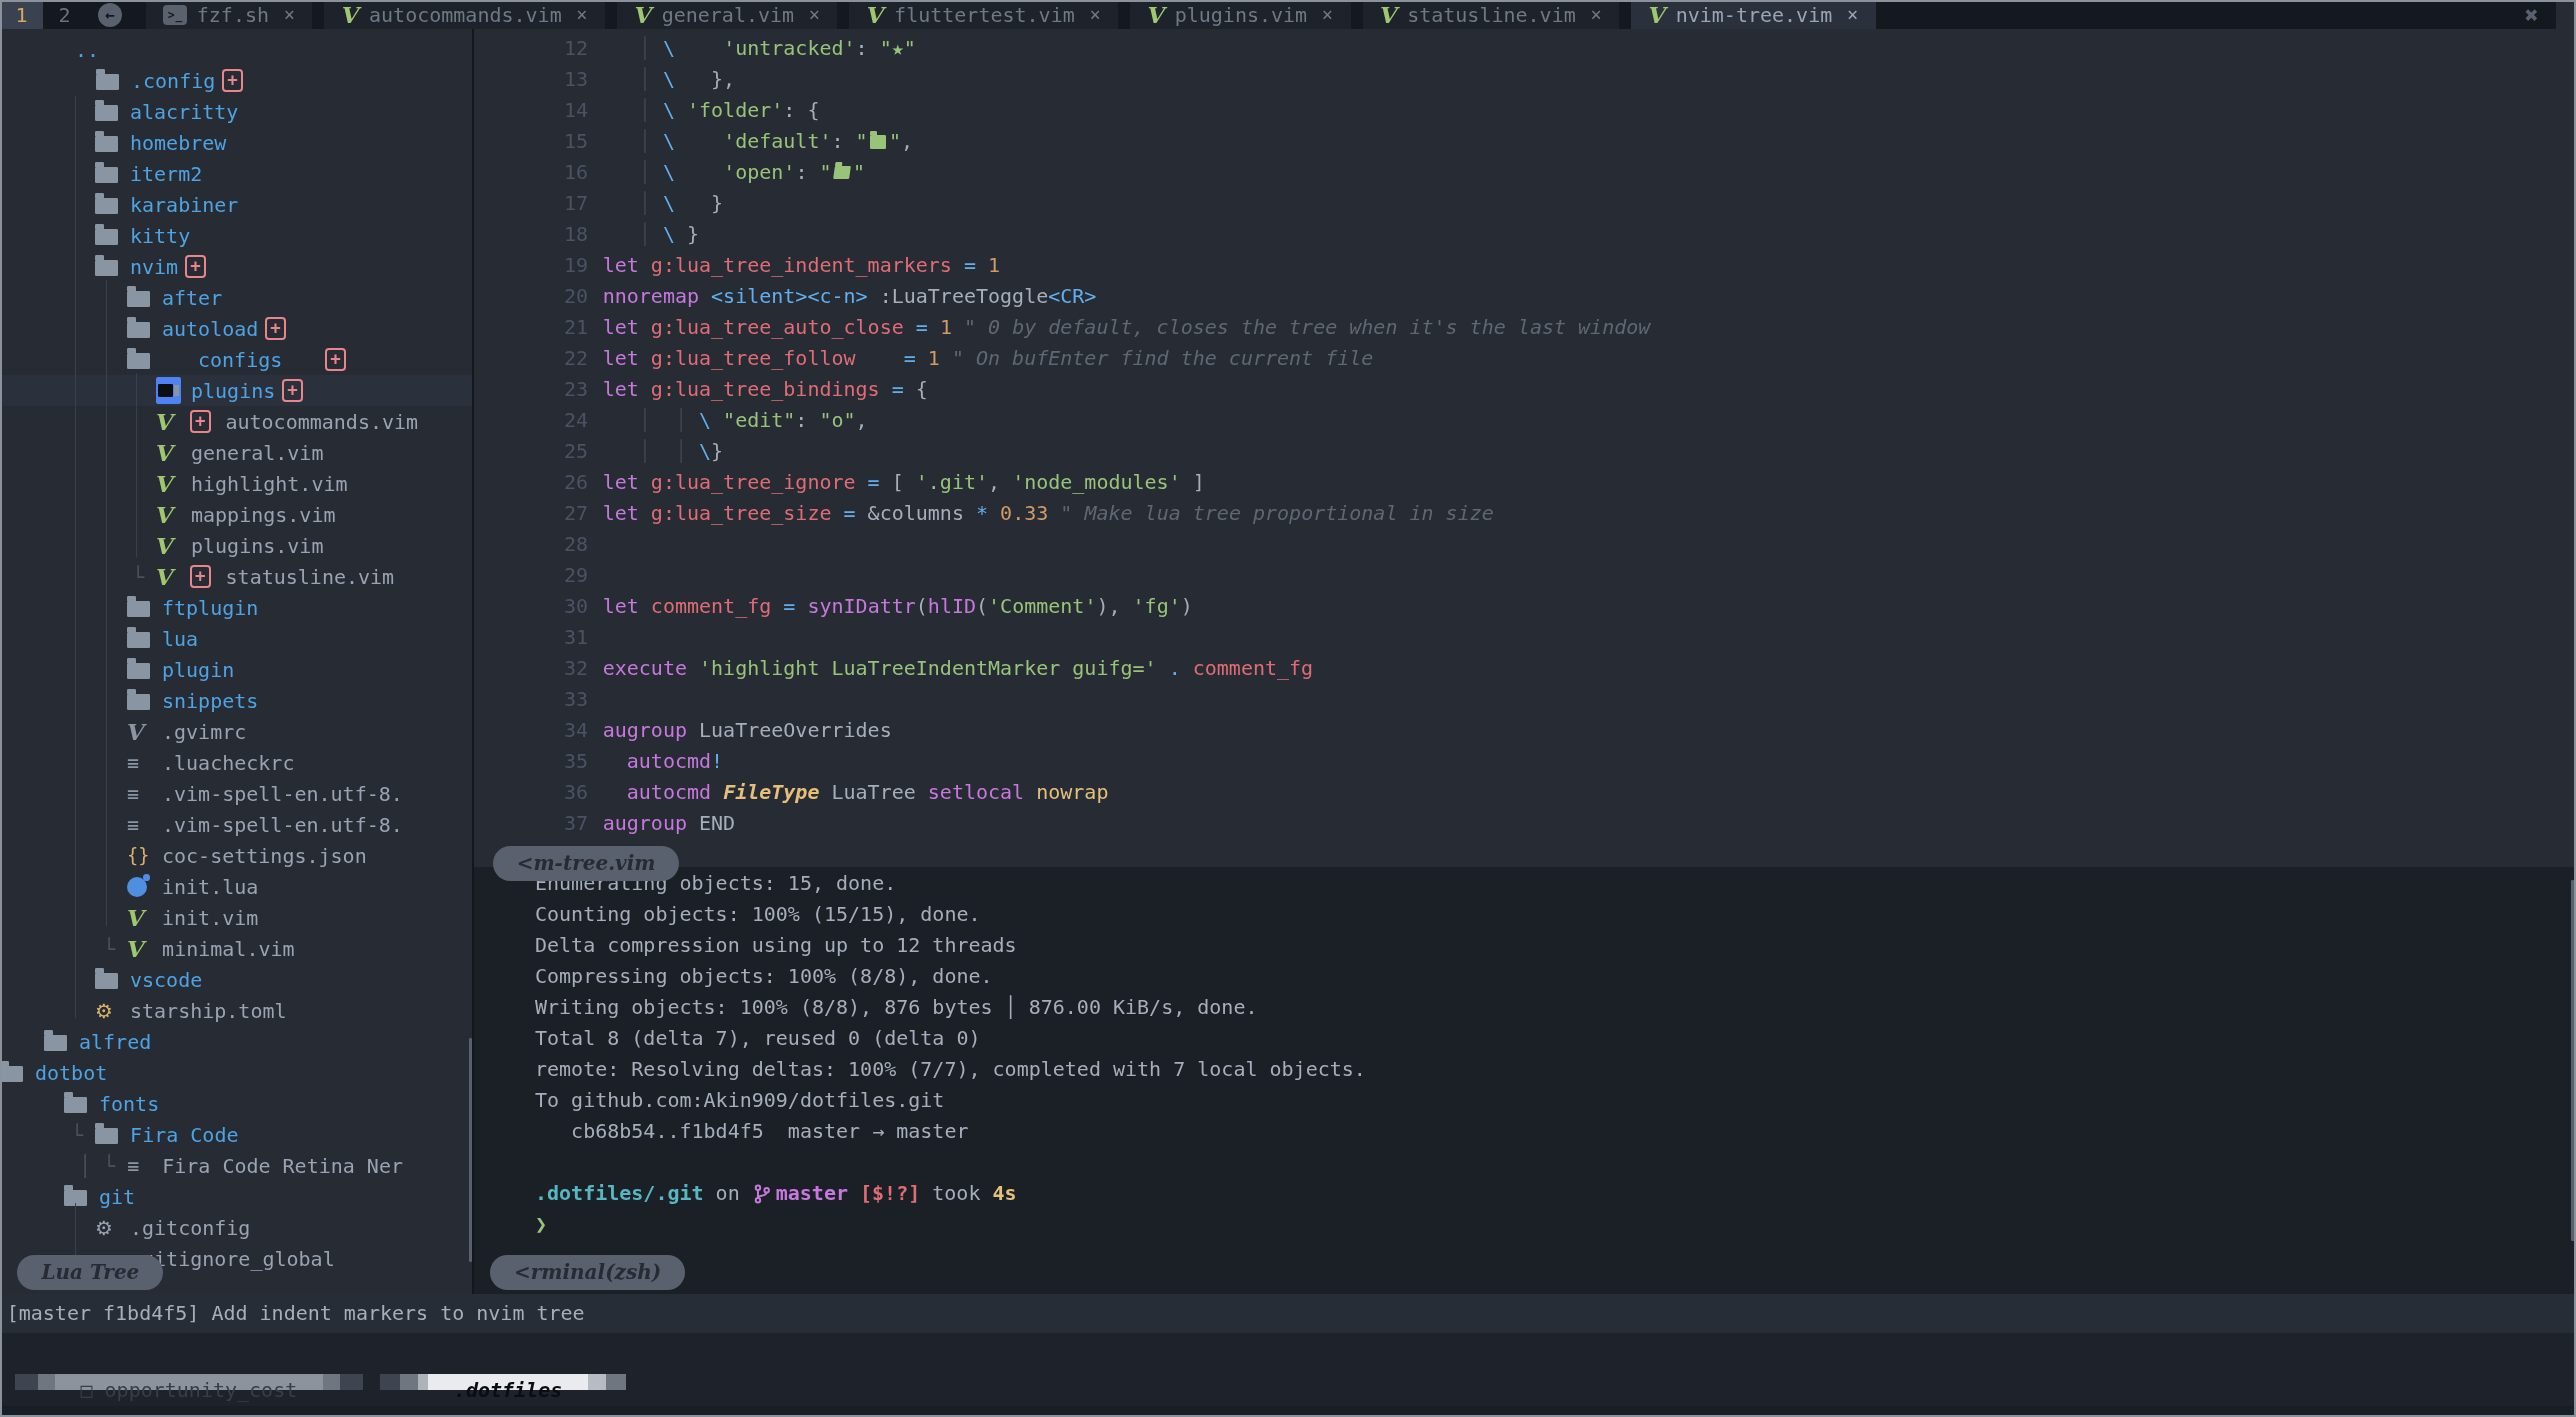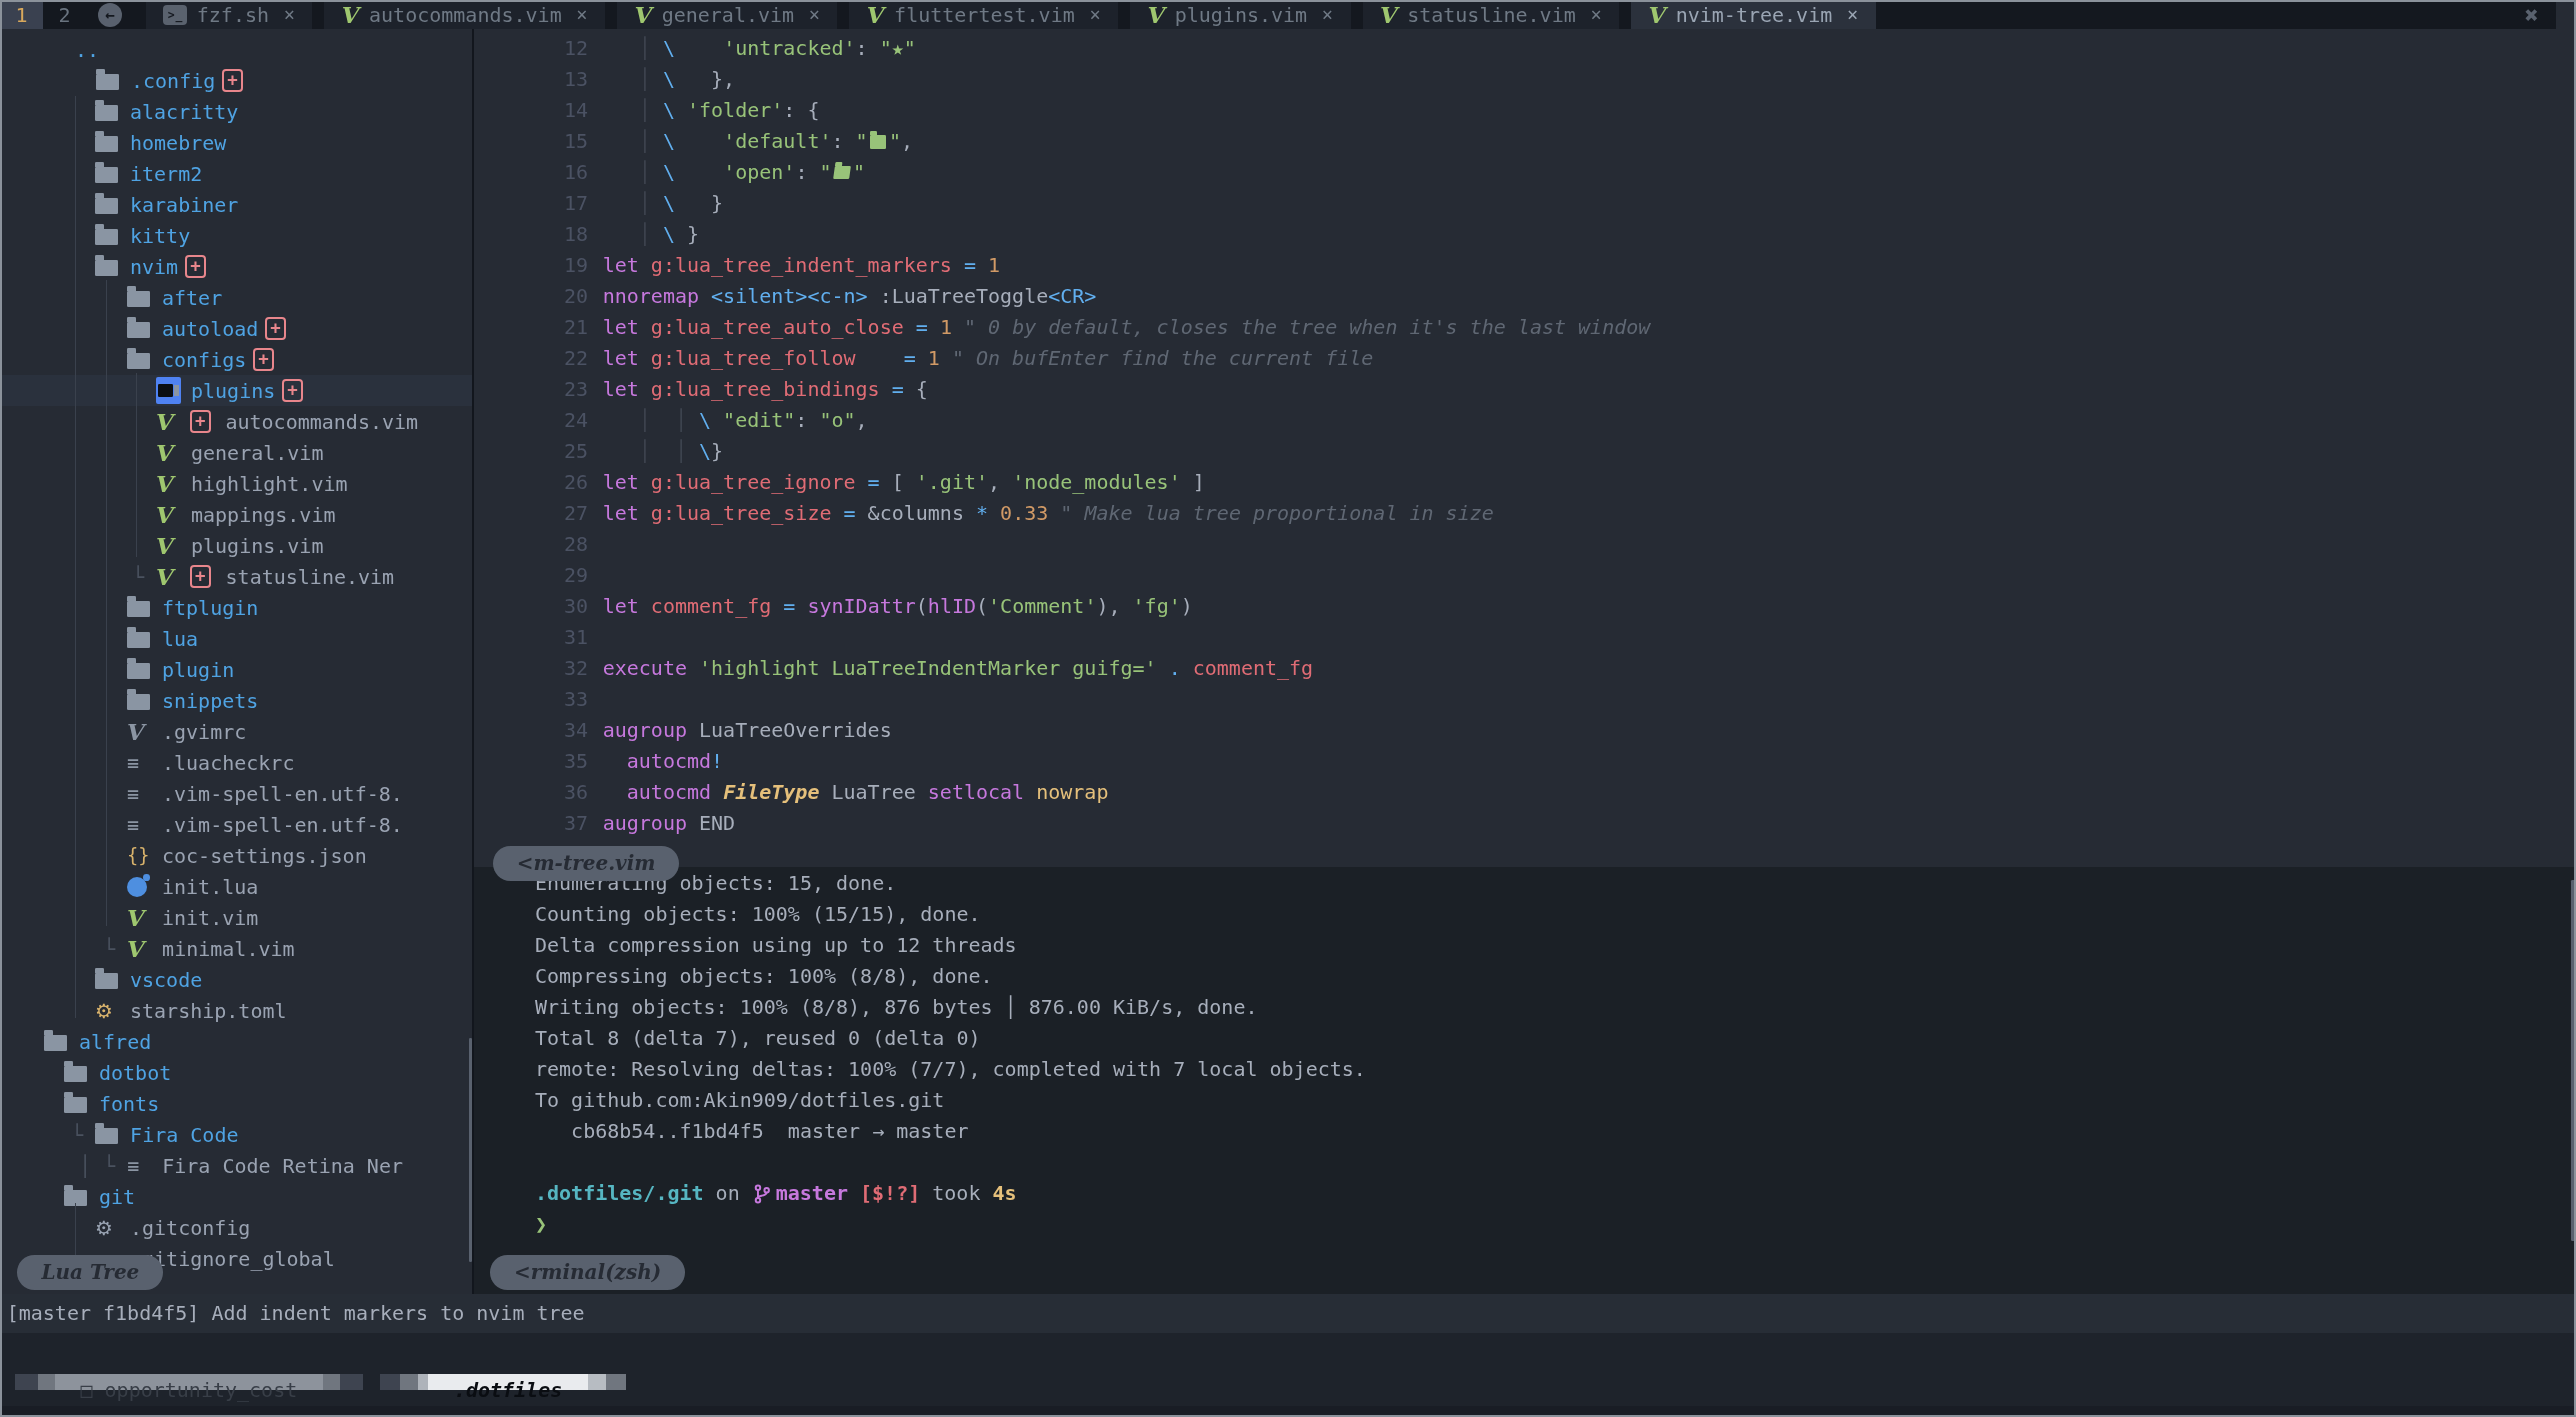--- a/index.html
+++ b/index.html
@@ -146,21 +146,21 @@
         <div class="trow" style="padding-left: 67px;"><span class="tlabel dir">..</span></div>
         <div class="trow" style="padding-left: 96px; text-align: center;"><span class="ticon"><div class="i-folder open"></div></span><span class="tlabel dir">.config</span><span class="plus">+</span></div>
         <div class="trow" style="padding-left: 95px;"><span class="ticon"><div class="i-folder"></div></span><span class="tlabel dir">alacritty</span></div>
         <div class="trow" style="padding-left: 95px;"><span class="ticon"><div class="i-folder"></div></span><span class="tlabel dir">homebrew</span></div>
         <div class="trow" style="padding-left: 95px;"><span class="ticon"><div class="i-folder"></div></span><span class="tlabel dir">iterm2</span></div>
         <div class="trow" style="padding-left: 95px;"><span class="ticon"><div class="i-folder"></div></span><span class="tlabel dir">karabiner</span></div>
         <div class="trow" style="padding-left: 95px;"><span class="ticon"><div class="i-folder"></div></span><span class="tlabel dir">kitty</span></div>
         <div class="trow" style="padding-left: 95px;"><span class="ticon"><div class="i-folder open"></div></span><span class="tlabel dir">nvim</span><span class="plus">+</span></div>
         <div class="trow" style="padding-left: 127px;"><span class="ticon"><div class="i-folder"></div></span><span class="tlabel dir">after</span></div>
         <div class="trow" style="padding-left: 127px;"><span class="ticon"><div class="i-folder"></div></span><span class="tlabel dir">autoload</span><span class="plus">+</span></div>
-        <div class="trow" style="padding-left: 127px;"><span class="ticon"><div class="i-folder open"></div></span><span class="tlabel dir">configs</span><span class="plus">+</span></div>
+        <div class="trow" style="padding-left: 127px; gap: 36px;"><span class="ticon"><div class="i-folder open"></div></span><span class="tlabel dir">configs</span><span class="plus">+</span></div>
         <div class="trow selected" style="padding-left: 156px;"><span class="ticon"><div class="i-cursor"></div></span><span class="tlabel dir">plugins</span><span class="plus">+</span></div>
         <div class="trow" style="padding-left: 156px;"><span class="ticon"><span class="i-vim">V</span></span><span class="plus">+</span><span class="tlabel file">autocommands.vim</span></div>
         <div class="trow" style="padding-left: 156px;"><span class="ticon"><span class="i-vim">V</span></span><span class="tlabel file">general.vim</span></div>
         <div class="trow" style="padding-left: 156px;"><span class="ticon"><span class="i-vim">V</span></span><span class="tlabel file">highlight.vim</span></div>
         <div class="trow" style="padding-left: 156px;"><span class="ticon"><span class="i-vim">V</span></span><span class="tlabel file">mappings.vim</span></div>
         <div class="trow" style="padding-left: 156px;"><span class="ticon"><span class="i-vim">V</span></span><span class="tlabel file">plugins.vim</span></div>
         <div class="trow" style="padding-left: 132px;"><span class="tprefix">└ </span><span class="ticon"><span class="i-vim">V</span></span><span class="plus">+</span><span class="tlabel file">statusline.vim</span></div>
         <div class="trow" style="padding-left: 127px;"><span class="ticon"><div class="i-folder"></div></span><span class="tlabel dir">ftplugin</span></div>
         <div class="trow" style="padding-left: 127px;"><span class="ticon"><div class="i-folder"></div></span><span class="tlabel dir">lua</span></div>
         <div class="trow" style="padding-left: 127px;"><span class="ticon"><div class="i-folder"></div></span><span class="tlabel dir">plugin</span></div>
@@ -169,21 +169,21 @@
         <div class="trow" style="padding-left: 127px;"><span class="ticon"><span class="i-lines">≡</span></span><span class="tlabel file">.luacheckrc</span></div>
         <div class="trow" style="padding-left: 127px;"><span class="ticon"><span class="i-lines">≡</span></span><span class="tlabel file">.vim-spell-en.utf-8.</span></div>
         <div class="trow" style="padding-left: 127px;"><span class="ticon"><span class="i-lines">≡</span></span><span class="tlabel file">.vim-spell-en.utf-8.</span></div>
         <div class="trow" style="padding-left: 127px;"><span class="ticon"><span class="i-braces">{}</span></span><span class="tlabel file">coc-settings.json</span></div>
         <div class="trow" style="padding-left: 127px;"><span class="ticon"><div class="i-lua"></div></span><span class="tlabel file">init.lua</span></div>
         <div class="trow" style="padding-left: 127px;"><span class="ticon"><span class="i-vim">V</span></span><span class="tlabel file">init.vim</span></div>
         <div class="trow" style="padding-left: 103px;"><span class="tprefix">└ </span><span class="ticon"><span class="i-vim">V</span></span><span class="tlabel file">minimal.vim</span></div>
         <div class="trow" style="padding-left: 95px;"><span class="ticon"><div class="i-folder"></div></span><span class="tlabel dir">vscode</span></div>
         <div class="trow" style="padding-left: 95px;"><span class="ticon"><span class="i-gear yellow">⚙</span></span><span class="tlabel file">starship.toml</span></div>
         <div class="trow" style="padding-left: 44px;"><span class="ticon"><div class="i-folder"></div></span><span class="tlabel dir">alfred</span></div>
-        <div class="trow" style="padding-left: 64px;"><span class="ticon"><div class="i-folder"></div></span><span class="tlabel dir">dotbot</span></div>
+        <div class="trow" style=""><span class="ticon"><div class="i-folder"></div></span><span class="tlabel dir">dotbot</span></div>
         <div class="trow" style="padding-left: 64px;"><span class="ticon"><div class="i-folder open"></div></span><span class="tlabel dir">fonts</span></div>
         <div class="trow" style="padding-left: 71px;"><span class="tprefix">└ </span><span class="ticon"><div class="i-folder open"></div></span><span class="tlabel dir">Fira Code</span></div>
         <div class="trow" style="padding-left: 79px;"><span class="tprefix">│ └ </span><span class="ticon"><span class="i-lines">≡</span></span><span class="tlabel file">Fira Code Retina Ner</span></div>
         <div class="trow" style="padding-left: 64px;"><span class="ticon"><div class="i-folder open"></div></span><span class="tlabel dir">git</span></div>
         <div class="trow" style="padding-left: 95px;"><span class="ticon"><span class="i-gear">⚙</span></span><span class="tlabel file">.gitconfig</span></div>
         <div class="trow" style="padding-left: 95px;"><span class="ticon"><span class="i-lines">≡</span></span><span class="tlabel file">.gitignore_global</span></div>
       </div>
     <div class="guideline" style="left:75px;top:67px;height:922px"></div>
     <div class="guideline" style="left:106px;top:251px;height:646px"></div>
     <div class="guideline" style="left:136px;top:344px;height:184px"></div>

